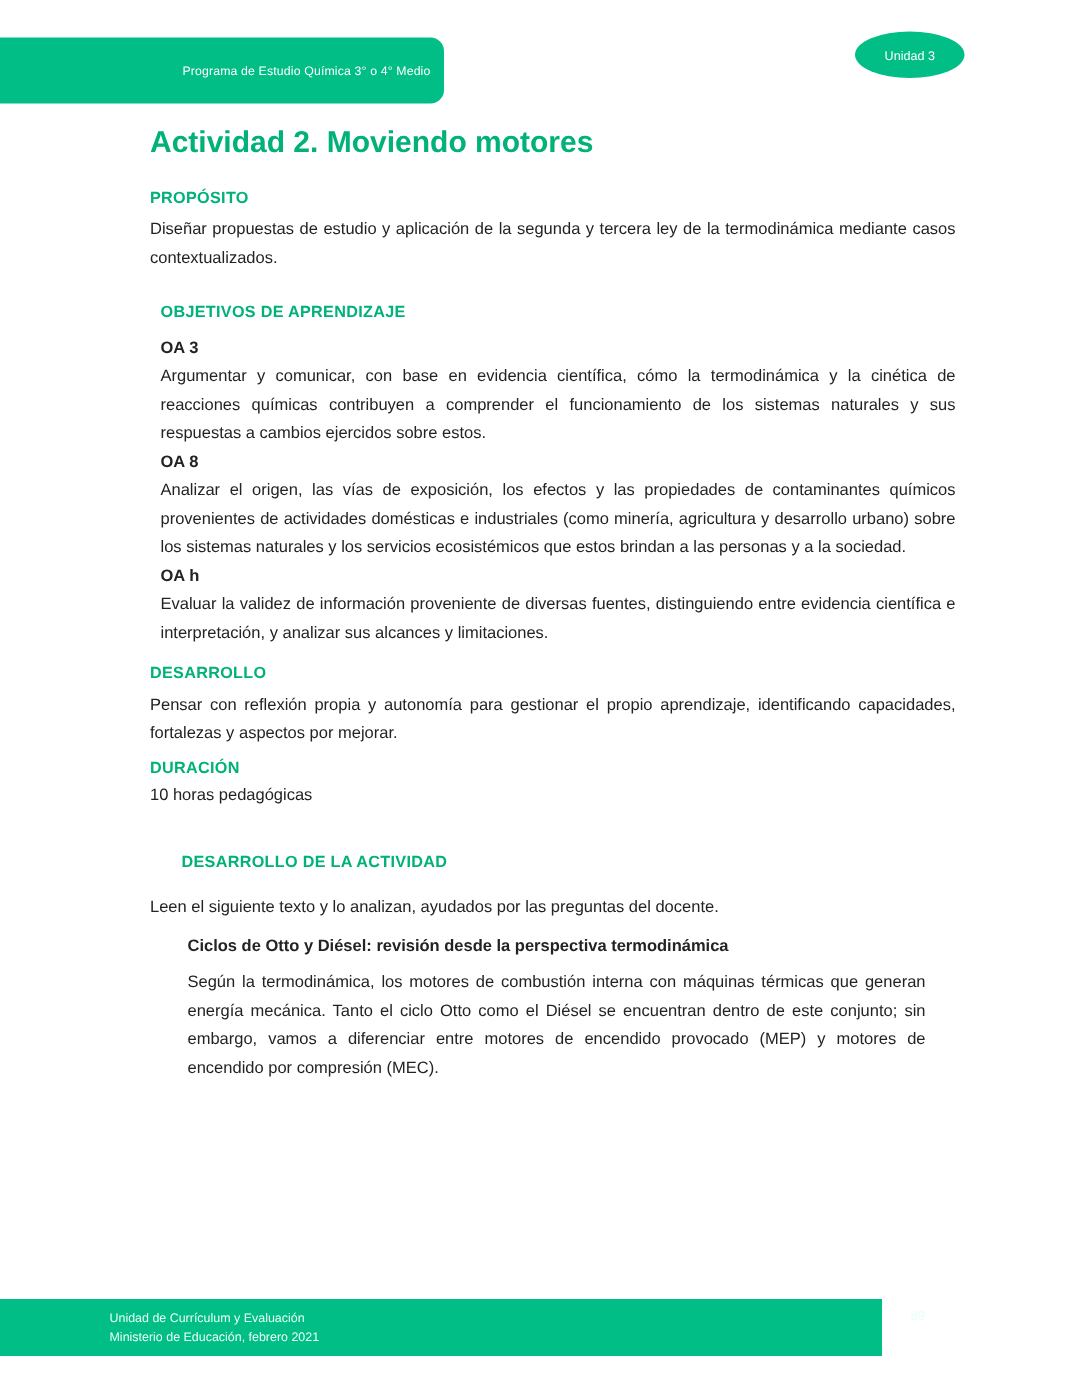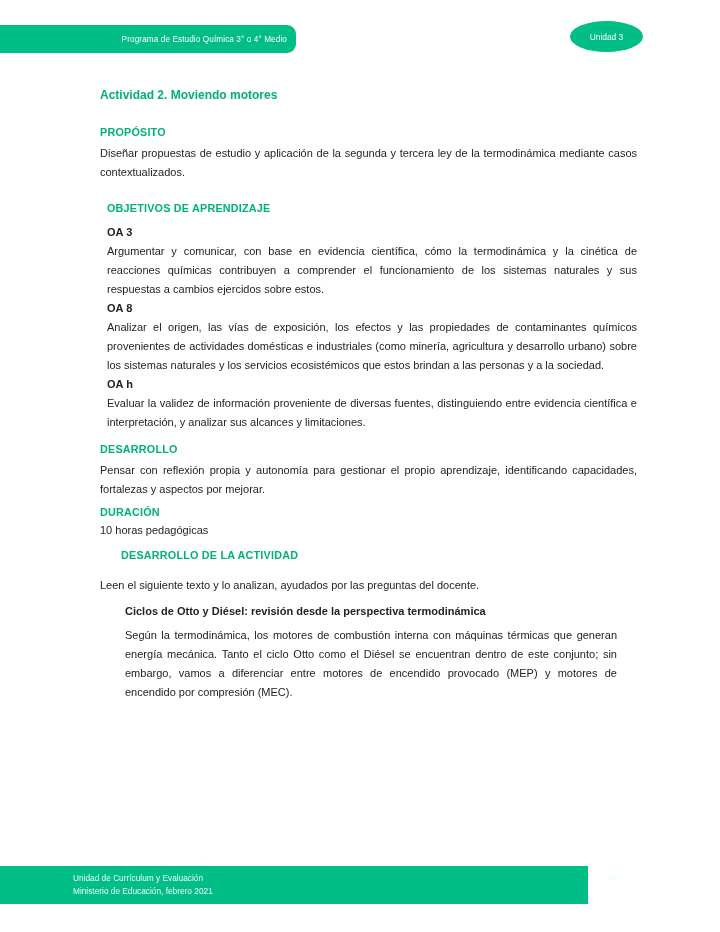--- a/index.html
+++ b/index.html
@@ -15,21 +15,21 @@
     position:relative;
     width:720px;height:932px;
     background:#ffffff;
     overflow:hidden;
     font-family:"Liberation Sans", sans-serif;
     color:var(--text-color);
   }
   
   .topbar{
     position:absolute;left:0;top:25px;
-    width:296px;height:28px;
+    width:296px;height:44px;
     background:var(--green-primary);
     border-radius:0 9px 9px 0;
     display:flex;align-items:center;justify-content:flex-end;
     padding-right:9px;
     color:#ffffff;font-size:8.2px;letter-spacing:.1px;
   }
   .unit-pill{
     position:absolute;left:570px;top:21px;
     width:73px;height:31px;
     background:var(--green-primary);
@@ -37,21 +37,21 @@
     display:flex;align-items:center;justify-content:center;
     color:#ffffff;font-size:8.4px;
   }
   
   .content{
     position:absolute;left:100px;top:0;width:537px;
   }
   .title{
     margin:86px 0 0 0;
     color:var(--green-heading);
-    font-size:12px;font-weight:bold;line-height:19px;
+    font-size:20px;font-weight:bold;line-height:19px;
   }
   .sec-label{
     color:var(--green-heading);
     font-weight:bold;font-size:10.8px;line-height:14px;letter-spacing:.2px;
     margin:0;
   }
   .mt-proposito{margin-top:20px;}
   .body-text{
     font-size:11px;line-height:19px;text-align:justify;
     color:var(--text-color);margin:5px 0 0 0;
@@ -60,21 +60,21 @@
   .oa-label{
     font-weight:bold;font-size:11px;line-height:15px;margin:0;
     color:var(--text-color);
   }
   .oa-label.first{margin-top:10px;}
   .oa-label.next{margin-top:2px;}
   .oa-body{margin-top:2px;}
   .mt-actitudes{margin-top:10px;}
   .mt-duracion{margin-top:6px;}
   .duracion-body{margin-top:2px;text-align:left;}
-  .mt-desarrollo{margin-top:8px;padding-left:21px;}
+  .mt-desarrollo{margin-top:28px;padding-left:21px;}
   .intro-line{margin-top:14px;text-align:left;}
   .quote{margin-left:25px;width:492px;}
   .quote-title{
     font-weight:bold;font-size:11px;line-height:15px;
     margin:9px 0 0 0;color:var(--text-color);
   }
   .quote-body{margin-top:7px;}
   
   .footer{
     position:absolute;left:0;top:866px;

